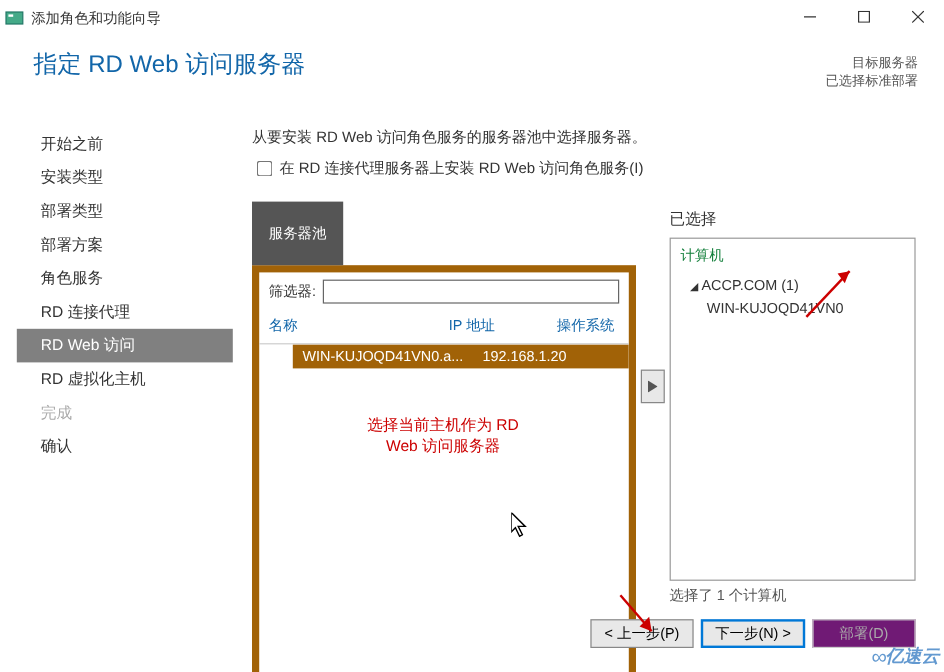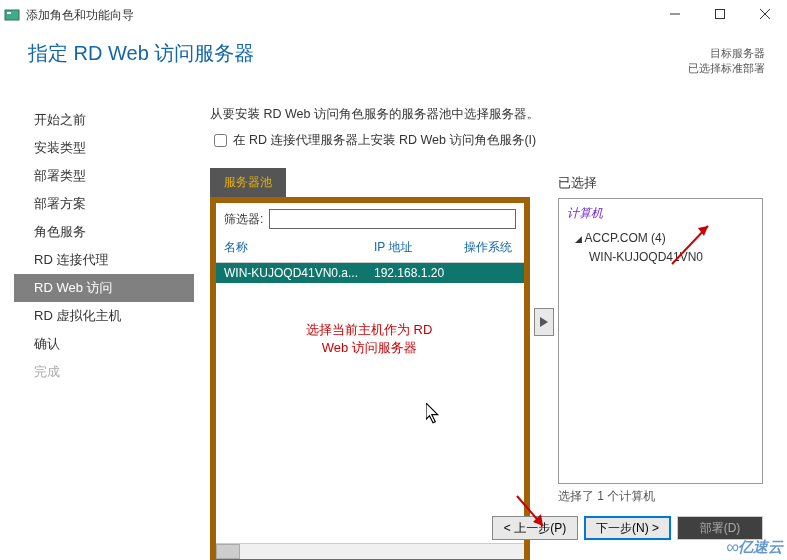--- a/index.html
+++ b/index.html
@@ -23,50 +23,50 @@
   .sidebar-item.disabled { color: #aaa; cursor: default; }
   
   .content { flex: 1; padding-left: 16px; font-size: 13px; color: #333; position: relative; }
   .instruction { margin-bottom: 8px; font-size: 12.5px; }
   .checkbox-row { display: flex; align-items: center; margin-bottom: 18px; font-size: 12.5px; }
   .checkbox-row input { margin-right: 6px; }
   
   .cols { display: flex; gap: 0; align-items:flex-start; }
   
   .pool-box { width: 320px; }
-  .pool-tab { display: inline-block; background: #555; color: #eab308; padding: 6px 14px; font-size: 12px; }
+  .pool-tab { display: inline-block; background: #555; color: #ffffff; padding: 18px 14px; font-size: 12px; }
   .pool-body { border: 6px solid #a16207; height: 368px; display: flex; flex-direction: column; }
   .filter-row { padding: 6px 8px; display: flex; align-items: center; font-size: 12px; }
   .filter-row input { flex: 1; margin-left: 6px; height: 20px; border: 1px solid #666; font-size: 12px; padding: 0 3px; }
   .grid-head { display: flex; color: #1266a9; font-size: 12px; padding: 4px 8px 6px; border-bottom: 1px solid #ccc; }
   .col-name { width: 150px; }
   .col-ip { width: 90px; }
   .col-os { flex: 1; }
   .grid-body { flex: 1; overflow: hidden; position: relative; }
   .grid-row { display: flex; padding: 3px 8px; font-size: 12px; }
-  .grid-row.selected { background: #0f766e; color: #fff; }
+  .grid-row.selected { background: #a16207; color: #fff; margin-left: 28px; }
   .annotation { position: absolute; color: #c00; font-size: 13px; font-weight: normal; text-align: center; line-height: 1.4; font-family: "SimSun", serif; }
   .scroll-x { height: 16px; border-top: 1px solid #ccc; background: #f0f0f0; position: relative; }
   .scroll-thumb { position:absolute; left:0; top:0; height:100%; width:24px; background:#cdcdcd; border:1px solid #aaa; }
   .pool-footer { font-size: 12px; color: #555; margin-top: 4px; }
   
   .arrow-col { width: 28px; display: flex; align-items: center; justify-content: center; padding-top: 140px; }
   .arrow-btn { width: 20px; height: 28px; border: 1px solid #888; background: #e8e8e8; display: flex; align-items: center; justify-content: center; font-size: 10px; color: #555; }
   
   .selected-box { width: 205px; }
   .sel-title { font-size: 13px; padding-bottom: 6px; height: 30px; display:flex; align-items:flex-end; }
   .sel-body { border: 1px solid #999; height: 286px; padding: 4px 6px; font-size: 12px; }
-  .sel-head { color: #6d28d9; padding: 2px 2px 6px; font-style: italic; }
+  .sel-head { color: #15803d; padding: 2px 2px 6px; }
   .tree-node { padding: 3px 2px 3px 10px; }
   .tree-child { padding: 2px 2px 2px 24px; color: #333; }
   
   .footer { position: absolute; bottom: 20px; left: 0; right: 20px; display: flex; justify-content: flex-end; gap: 6px; padding-right: 4px; }
   .btn { min-width: 86px; height: 24px; border: 1px solid #888; background: #e8e8e8; font-size: 12px; display: flex; align-items: center; justify-content: center; padding: 0 10px; }
   .btn.primary { border: 2px solid #0078d7; }
-  .btn.disabled { color: #aaa; border-color: #ccc; background: #404040; }
+  .btn.disabled { color: #aaa; border-color: #ccc; background: #701a75; }
   
   .watermark { position: absolute; right: 4px; bottom: 2px; display:flex; align-items:center; gap:3px; opacity:0.85; }
   .watermark-bullets { color:#4888c8; font-size:18px; letter-spacing:-4px; }
   .watermark-text { font-size: 15px; color: #4888c8; font-style:italic; font-weight:600; }
   
   .cursor { position: absolute; width: 14px; height: 20px; pointer-events:none; }
   .red-arrow { position: absolute; pointer-events:none; }
 </style>
 </head>
 <body>
@@ -110,22 +110,22 @@
 <div class="main">
   <div class="sidebar" id="sidebar">
       <div class="sidebar-item">开始之前</div>
       <div class="sidebar-item">安装类型</div>
       <div class="sidebar-item">部署类型</div>
       <div class="sidebar-item">部署方案</div>
       <div class="sidebar-item">角色服务</div>
       <div class="sidebar-item">RD 连接代理</div>
       <div class="sidebar-item active">RD Web 访问</div>
       <div class="sidebar-item">RD 虚拟化主机</div>
+      <div class="sidebar-item disabled">完成</div>
       <div class="sidebar-item">确认</div>
-      <div class="sidebar-item disabled">完成</div>
     </div>
 
   <div class="content">
     <div class="instruction">从要安装 RD Web 访问角色服务的服务器池中选择服务器。</div>
     <div class="checkbox-row">
       <input type="checkbox" style="">
       <span>在 RD 连接代理服务器上安装 RD Web 访问角色服务(I)</span>
     </div>
 
     <div class="cols">
@@ -172,21 +172,21 @@
             </svg>
         </div>
       </div>
 
       <div class="selected-box">
         <div class="sel-title">已选择</div>
         <div class="sel-body">
           <div class="sel-head">计算机</div>
           <div class="tree-node">
             <span style="font-size:9px;">◢</span>
-            <span>ACCP.COM (4)</span>
+            <span>ACCP.COM (1)</span>
           </div>
           <div class="tree-child">WIN-KUJOQD41VN0</div>
         </div>
         <div class="pool-footer">选择了 1 个计算机</div>
       </div>
     </div>
 
     <svg class="red-arrow" style="left:474px; top:112px; width:50px; height:50px;">
       <line x1="4" y1="46" x2="40" y2="8" stroke="#c00" stroke-width="2"></line>
       <path d="M40 8 L30 10 L36 18 Z" fill="#c00"></path>

